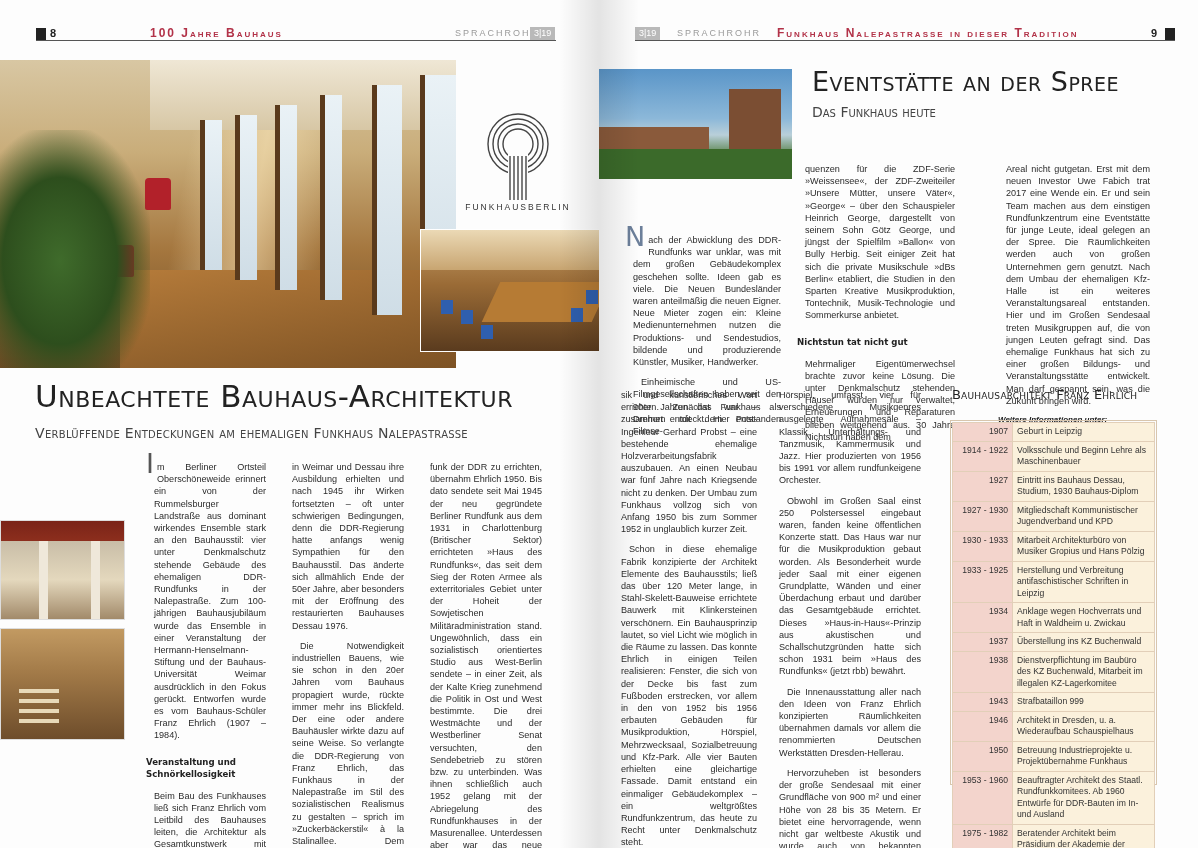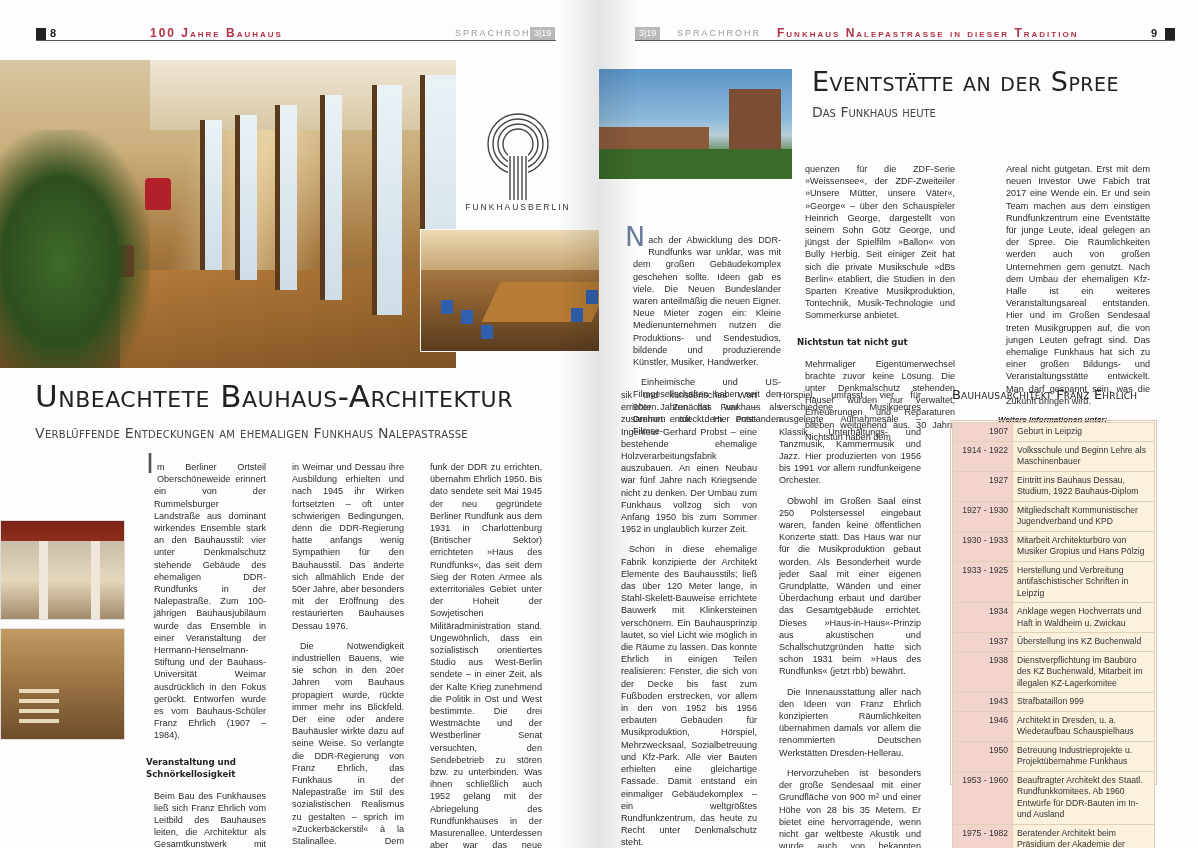--- a/index.html
+++ b/index.html
@@ -238,21 +238,21 @@
       <tr>
         <td class="year">1907</td>
         <td class="event">Geburt in Leipzig</td>
       </tr>
       <tr>
         <td class="year">1914 - 1922</td>
         <td class="event">Volksschule und Beginn Lehre als Maschinenbauer</td>
       </tr>
       <tr>
         <td class="year">1927</td>
-        <td class="event">Eintritt ins Bauhaus Dessau, Studium, 1922 Bauhaus-Diplom</td>
+        <td class="event">Eintritt ins Bauhaus Dessau, Studium, 1930 Bauhaus-Diplom</td>
       </tr>
       <tr>
         <td class="year">1927 - 1930</td>
         <td class="event">Mitgliedschaft Kommunistischer Jugendverband und KPD</td>
       </tr>
       <tr>
         <td class="year">1930 - 1933</td>
         <td class="event">Mitarbeit Architekturbüro von Musiker Gropius und Hans Pölzig</td>
       </tr>
       <tr>

